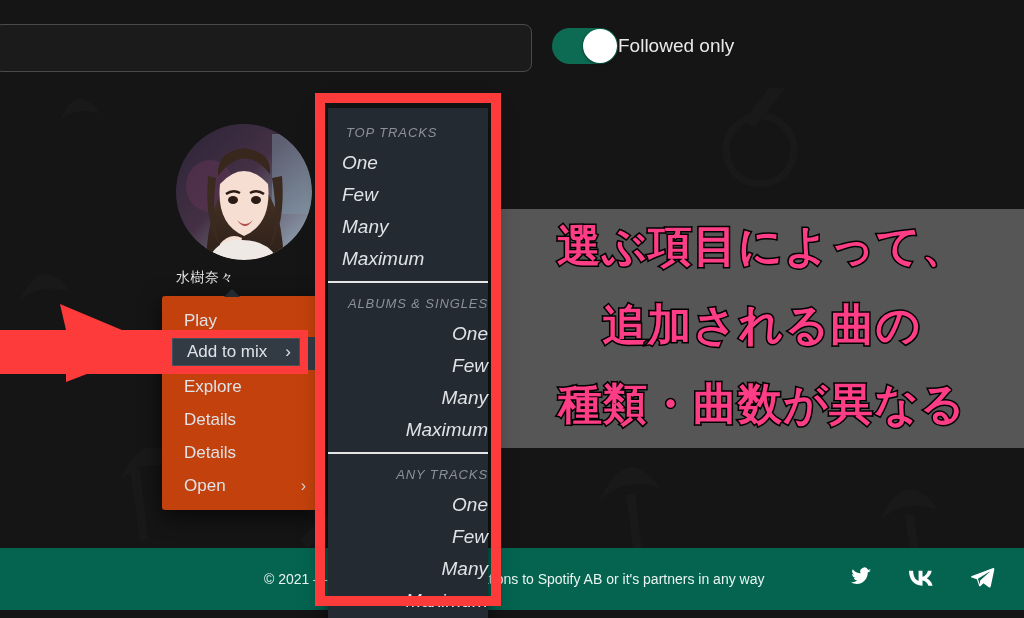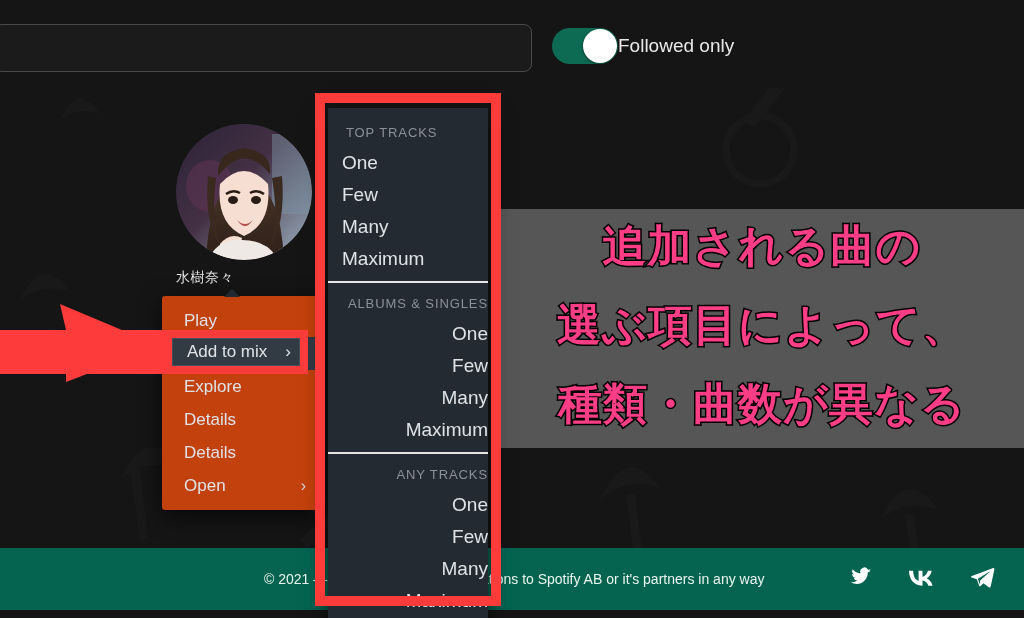--- a/index.html
+++ b/index.html
@@ -157,21 +157,21 @@
   
   .submenu {
     position: absolute;
     left: 328px; top: 108px;
     width: 160px;
     background: #242a31;
     box-shadow: 0 6px 22px rgba(0,0,0,.65);
     z-index: 5;
     padding: 4px 0 6px;
   }
-  .sub-group { padding: 4px 0 6px; }
+  .sub-group { padding: 4px 0 6px; font-style: italic; }
   .sub-group + .sub-group { border-top: 2px solid #e5e5e5; text-align: right; }
   .sub-head {
     color: #8b9199;
     font-size: 13px;
     letter-spacing: .9px;
     padding: 9px 0 7px 18px;
     white-space: nowrap;
   }
   .sub-item {
     color: #dfe3e8;
@@ -397,18 +397,18 @@
     <path d="M12 40 L58 30 L52 4 L152 46 L58 82 L58 56 L12 50 Z" fill="#fd3b3b"></path>
   </svg>
   <div class="red-box red-box-item"></div>
   <div class="hl-item">
     <span>Add to mix</span>
     <span class="chev">›</span>
   </div>
   <div class="red-box red-box-sub"></div>
 
   <div class="anno-text">
+    <span>選ぶ項目によって、</span>
     <span>追加される曲の</span>
-    <span>選ぶ項目によって、</span>
     <span>種類・曲数が異なる</span>
   </div>
 
 </div>
 
 </body></html>

